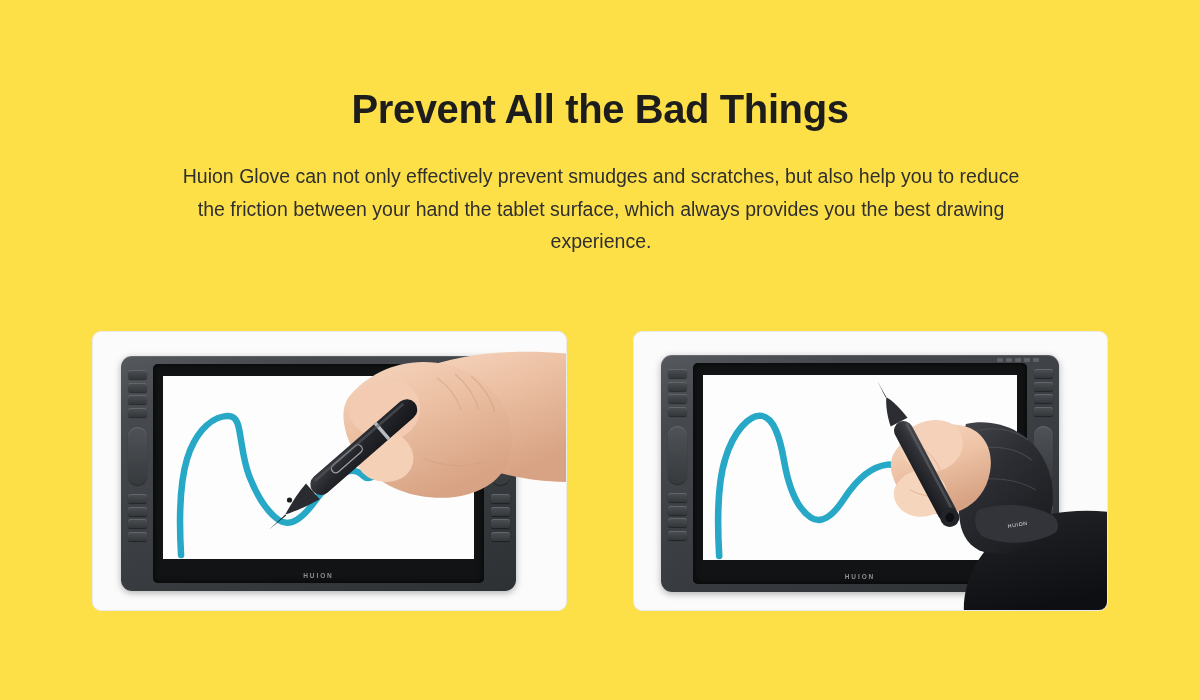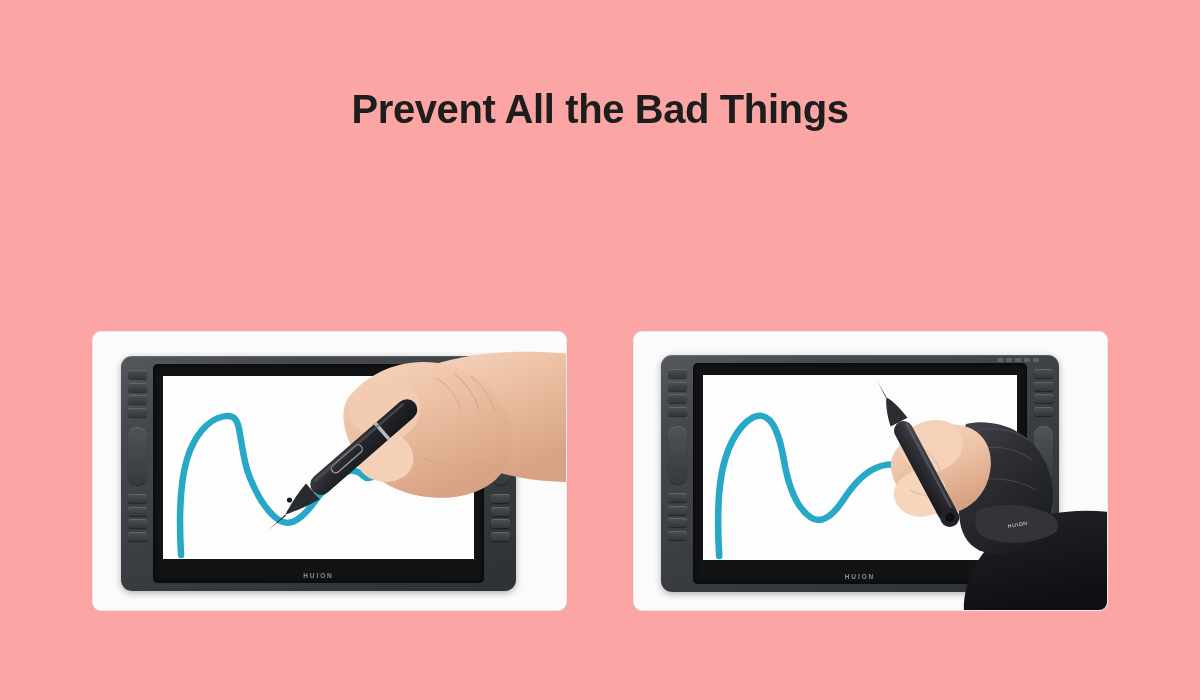--- a/index.html
+++ b/index.html
@@ -1,21 +1,21 @@
 <!DOCTYPE html>
 <html><head>
 <meta charset="utf-8">
 <style>
   * { margin:0; padding:0; box-sizing:border-box; }
   html,body{
     width:1200px; height:700px; overflow:hidden;
     background:#f5f5f5;
     font-family:"Liberation Sans", sans-serif;
   }
-  .page{ position:relative; width:1200px; height:700px; background:#fca5a5; }
+  .page{ position:relative; width:1200px; height:700px; background:#fde047; }
 
   
   .heading{
     position:absolute; left:0; top:84px; width:1200px;
     text-align:center;
     font-size:40px; line-height:50px; font-weight:bold;
     letter-spacing:-0.4px;
     color:#1d1d1d;
   }
   .subcopy{
@@ -91,20 +91,21 @@
   
   .art{ position:absolute; left:0; top:0; width:100%; height:100%; pointer-events:none; }
   .art svg{ position:absolute; left:0; top:0; width:475px; height:280px; overflow:visible; }
 </style>
 </head>
 <body>
 
 <div class="page">
 
   <h1 class="heading">Prevent All the Bad Things</h1>
+  <p class="subcopy">Huion Glove can not only effectively prevent smudges and scratches, but also help you to reduce the friction between your hand the tablet surface, which always provides you the best drawing experience.</p>
 
   <div class="card left">
 
     <div class="tablet">
 
       <div class="keys l">
         <div class="k"></div>
         <div class="k"></div>
         <div class="k"></div>
         <div class="k"></div>

